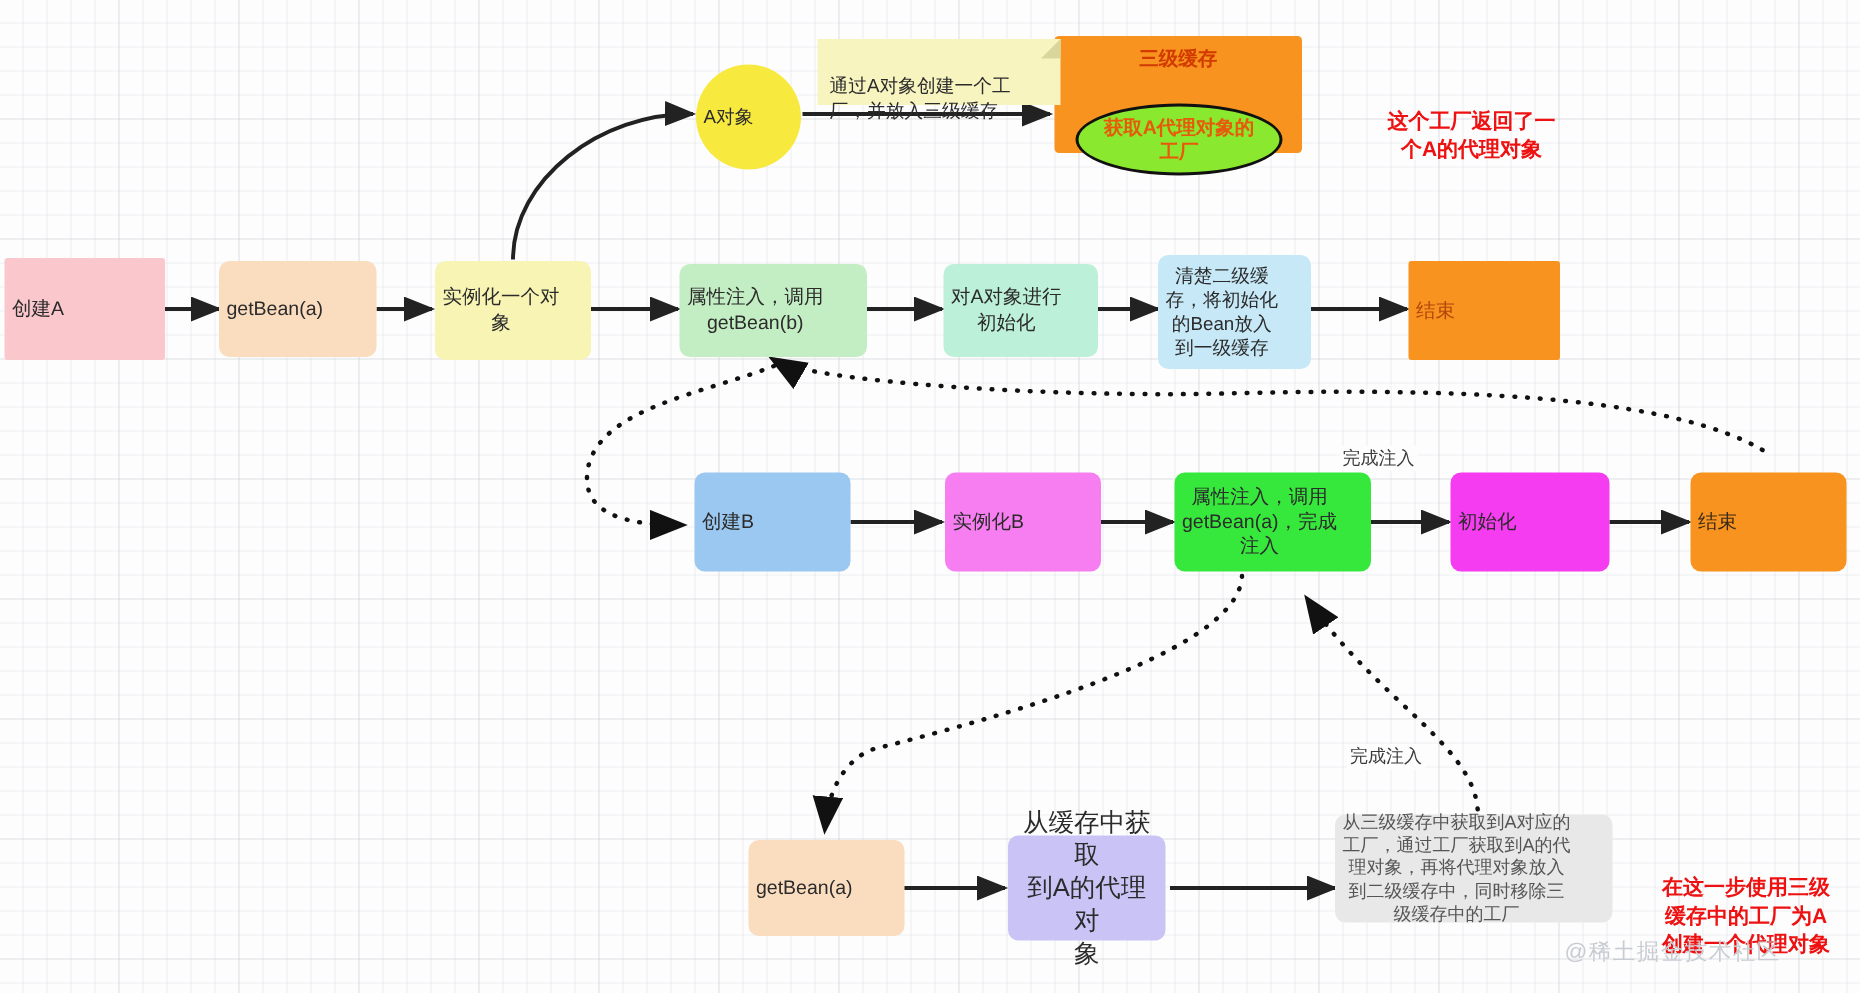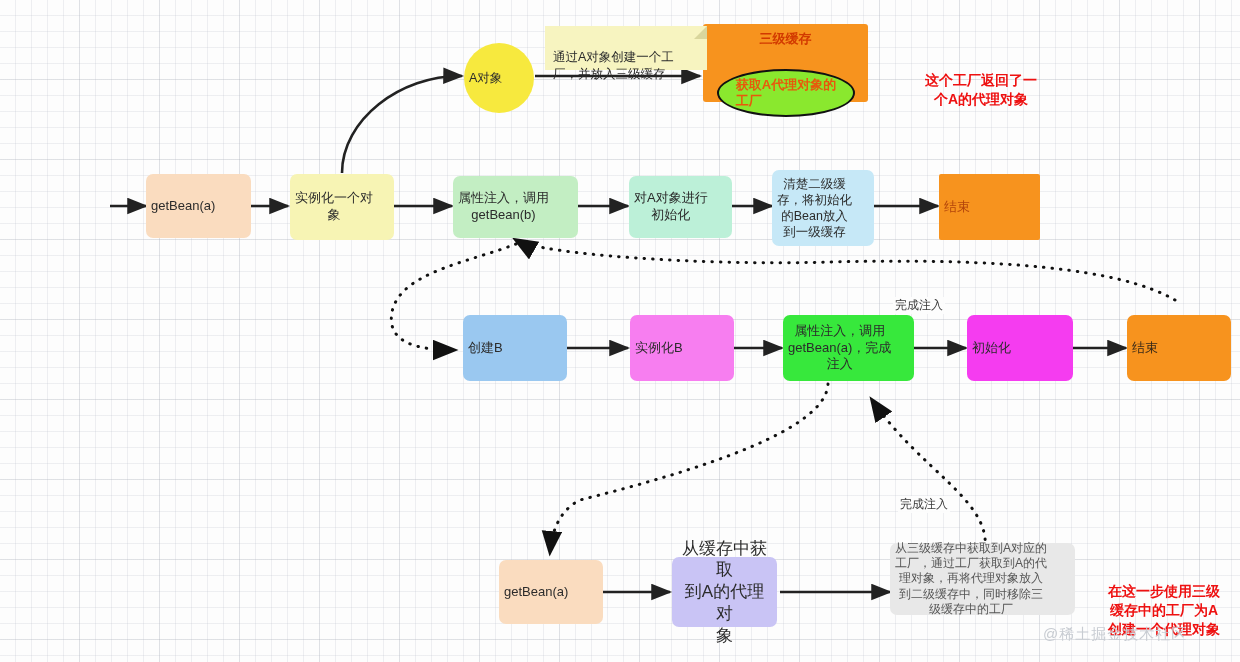--- a/index.html
+++ b/index.html
@@ -107,20 +107,21 @@
     color: #d23a00;
     font-weight: 600;
   }
   .factory-ellipse {
     position: absolute;
     box-sizing: border-box;
     border-radius: 50%;
     display: flex;
     align-items: center;
     justify-content: center;
+    text-align: center;
     font-size: 13px;
     font-weight: 600;
     color: #e8590c;
     line-height: 1.25;
     white-space: pre-line;
   }
 </style>
 </head>
 <body>
 
@@ -163,20 +164,23 @@
       <path d="M1175,300 C1120,268 1000,258 830,262 C700,266 540,254 516,240"></path>
 
       <path d="M516,244 C470,262 400,272 392,312 C386,344 420,350 454,350"></path>
 
       <path d="M828,384 C826,430 700,470 580,500 C560,510 552,530 550,552"></path>
 
       <path d="M985,548 C990,500 920,470 872,400"></path>
     </g>
   </svg>
 
+  <div class="node sharp" style="left:3px; top:172px; width:107px; height:68px; background:#fac7cc;">
+    <span>创建A</span>
+  </div>
 
   <div class="node rect" style="left:146px; top:174px; width:105px; height:64px; background:#fadcbf;">
     <span>getBean(a)</span>
   </div>
 
   <div class="node rect" style="left:290px; top:174px; width:104px; height:66px; background:#f7f4b4;">
     <span>实例化一个对
 象</span>
   </div>
 

